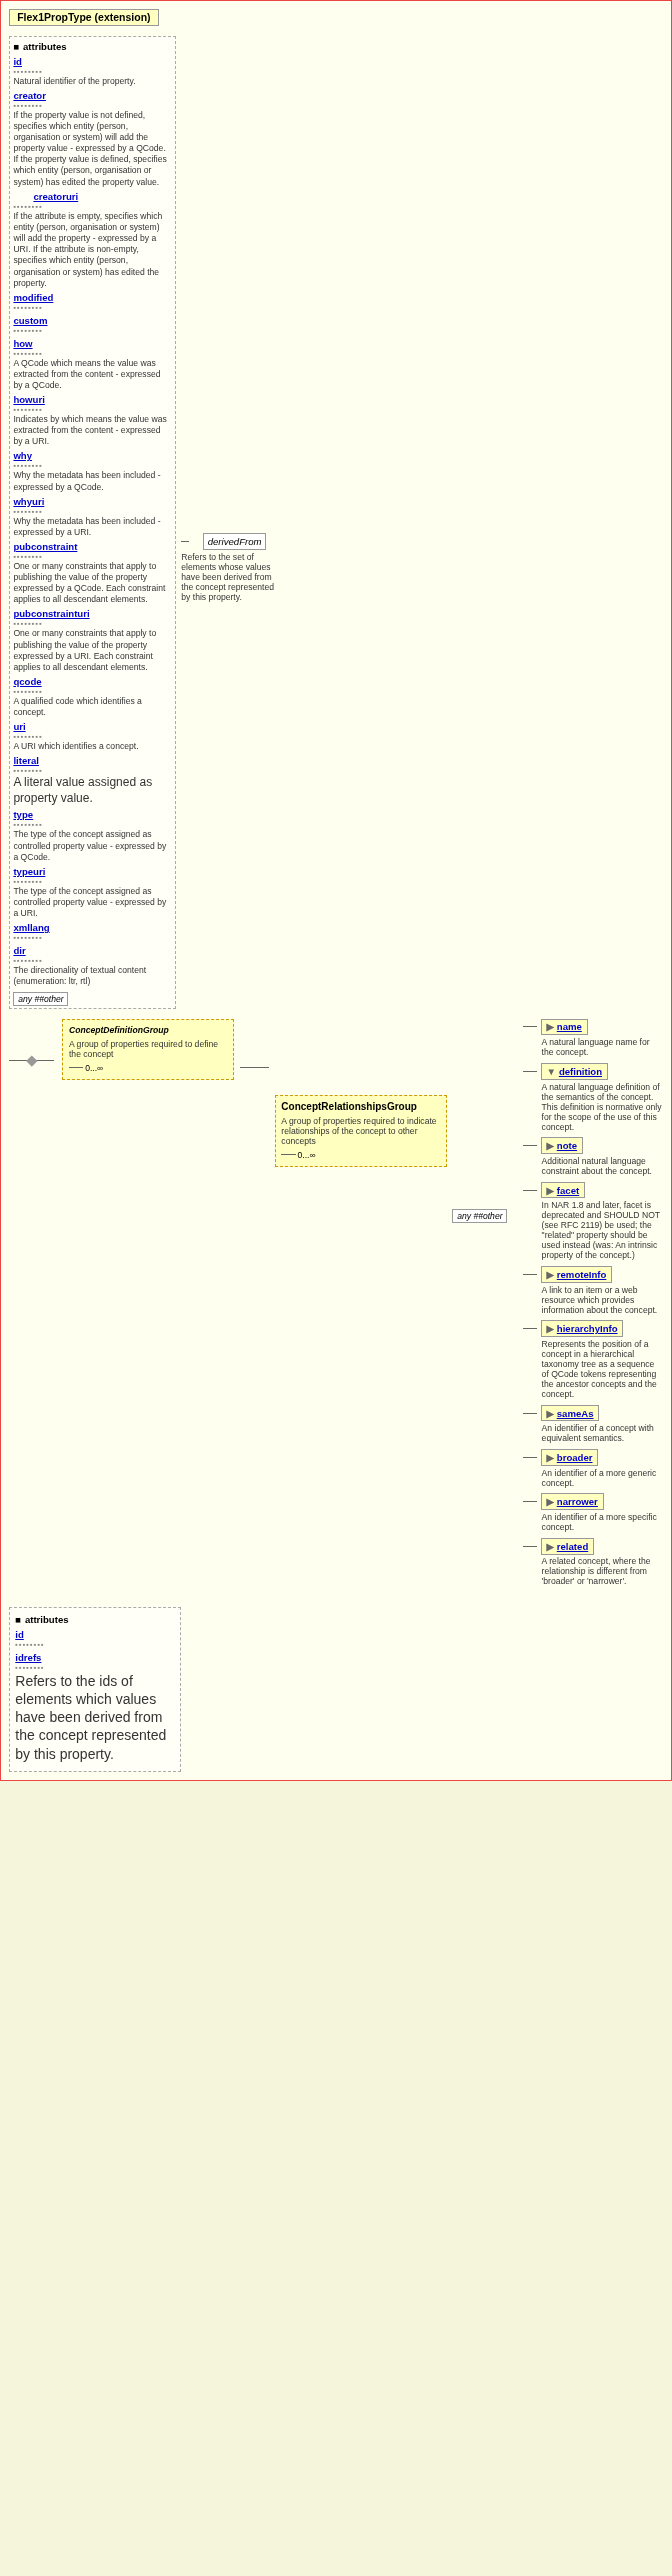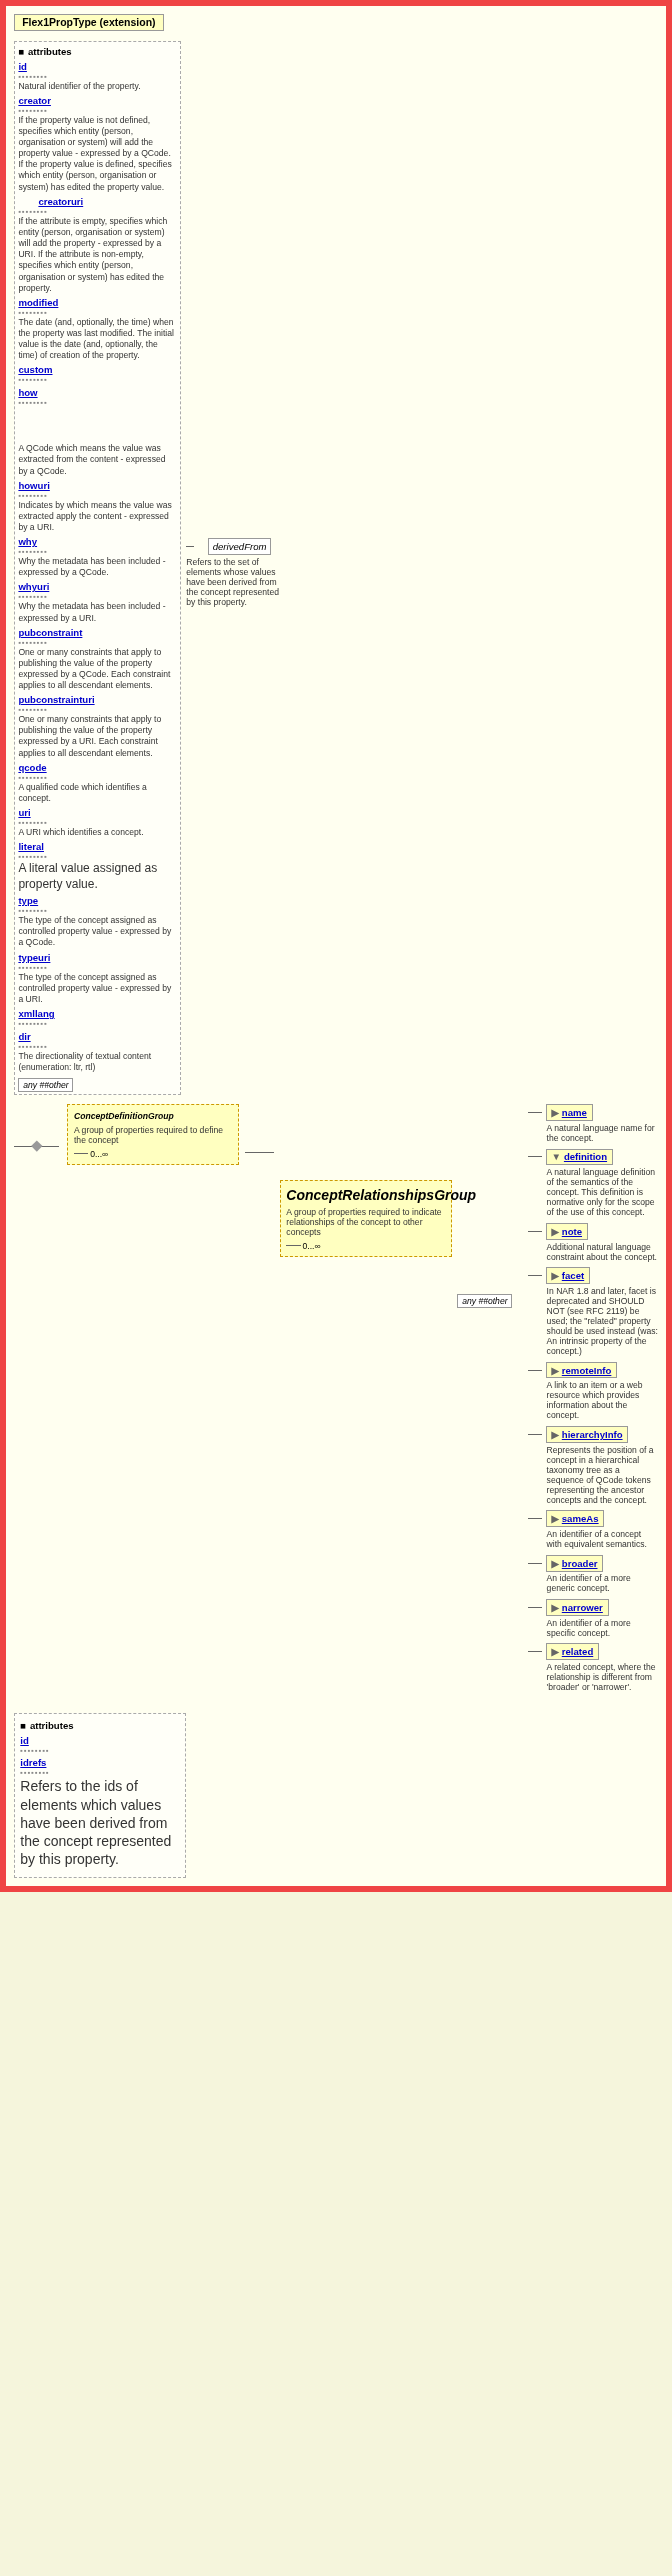--- a/index.html
+++ b/index.html
@@ -45,21 +45,21 @@
     .linked {
       text-decoration: underline;
       color: #0000cc;
       cursor: pointer;
     }
 
     
     .page-wrapper {
       width: 672px;
       background: #fffff0;
-      border: 6px solid #ef4444;
+      border: 1px solid #ef4444;
       padding: 7.6px;
     }
 
     .attr-block-title {
       font-size: 9.6px;
       display: flex;
       align-items: center;
       gap: 3.8px;
       margin-bottom: 3.8px;
     }
@@ -100,38 +100,37 @@
 
       <div class="attr-item">
         <div class="attr-name linked" style="font-size:9.6px;font-weight:bold;text-decoration:underline;color:#0000cc;margin-left:20px;">creatoruri</div>
         <div class="attr-dots" style="font-size:7.6px;color:#888;">▪▪▪▪▪▪▪▪</div>
         <div class="attr-desc" style="font-size:8.6px;color:#333;">If the attribute is empty, specifies which entity (person, organisation or system) will add the property - expressed by a URI. If the attribute is non-empty, specifies which entity (person, organisation or system) has edited the property.</div>
       </div>
 
       <div class="attr-item">
         <div class="attr-name linked" style="font-size:9.6px;font-weight:bold;text-decoration:underline;color:#0000cc;">modified</div>
         <div class="attr-dots" style="font-size:7.6px;color:#888;">▪▪▪▪▪▪▪▪</div>
-        <div class="attr-desc" style="font-size:8.6px;color:#333;">The date (and, optionally, the time) when the property was last modified. The initial value is the date (and, optionally, the time) of creation of the property.</div>
       </div>
 
       <div class="attr-item">
         <div class="attr-name linked" style="font-size:9.6px;font-weight:bold;text-decoration:underline;color:#0000cc;">custom</div>
         <div class="attr-dots" style="font-size:7.6px;color:#888;">▪▪▪▪▪▪▪▪</div>
       </div>
 
       <div class="attr-item">
         <div class="attr-name linked" style="font-size:9.6px;font-weight:bold;text-decoration:underline;color:#0000cc;">how</div>
         <div class="attr-dots" style="font-size:7.6px;color:#888;">▪▪▪▪▪▪▪▪</div>
-        <div class="attr-desc" style="font-size:8.6px;color:#333;margin-top:36px;">A QCode which means the value was extracted from the content - expressed by a QCode.</div>
+        <div class="attr-desc" style="font-size:8.6px;color:#333;">A QCode which means the value was extracted from the content - expressed by a QCode.</div>
       </div>
 
       <div class="attr-item">
         <div class="attr-name linked" style="font-size:9.6px;font-weight:bold;text-decoration:underline;color:#0000cc;">howuri</div>
         <div class="attr-dots" style="font-size:7.6px;color:#888;">▪▪▪▪▪▪▪▪</div>
-        <div class="attr-desc" style="font-size:8.6px;color:#333;">Indicates by which means the value was extracted apply the content - expressed by a URI.</div>
+        <div class="attr-desc" style="font-size:8.6px;color:#333;">Indicates by which means the value was extracted from the content - expressed by a URI.</div>
       </div>
 
       <div class="attr-item">
         <div class="attr-name linked" style="font-size:9.6px;font-weight:bold;text-decoration:underline;color:#0000cc;">why</div>
         <div class="attr-dots" style="font-size:7.6px;color:#888;">▪▪▪▪▪▪▪▪</div>
         <div class="attr-desc" style="font-size:8.6px;color:#333;">Why the metadata has been included - expressed by a QCode.</div>
       </div>
 
       <div class="attr-item">
         <div class="attr-name linked" style="font-size:9.6px;font-weight:bold;text-decoration:underline;color:#0000cc;">whyuri</div>
@@ -226,21 +225,21 @@
 
       <div style="display:flex;align-items:center;gap:1.9px;margin-top:3.8px;">
         <div style="width:14.3px;height:1px;background:#666;"></div>
         <span style="font-size:8.6px;">0...∞</span>
       </div>
     </div>
 
     <div style="width:29px;height:1px;background:#666;margin-top:48px;flex-shrink:0;"></div>
 
     <div style="border:1px dashed #cc9900;background:#ffffc0;padding:5.7px;position:relative;flex-shrink:0;width:172px;margin-top:76px;">
-      <div style="font-size:14px;font-style:italic;font-weight:bold;margin-bottom:3.8px;">
+      <div style="font-size:10px;font-weight:bold;margin-bottom:3.8px;">
         <span>ConceptRelationshipsGroup</span>
       </div>
       <div style="font-size:8.6px;color:#333;margin-bottom:3.8px;">
         <span>A group of properties required to indicate relationships of the concept to other concepts</span>
       </div>
       <div style="display:flex;align-items:center;gap:1.9px;margin-top:3.8px;">
         <div style="width:14.3px;height:1px;background:#666;"></div>
         <span style="font-size:8.6px;">0...∞</span>
       </div>
     </div>

